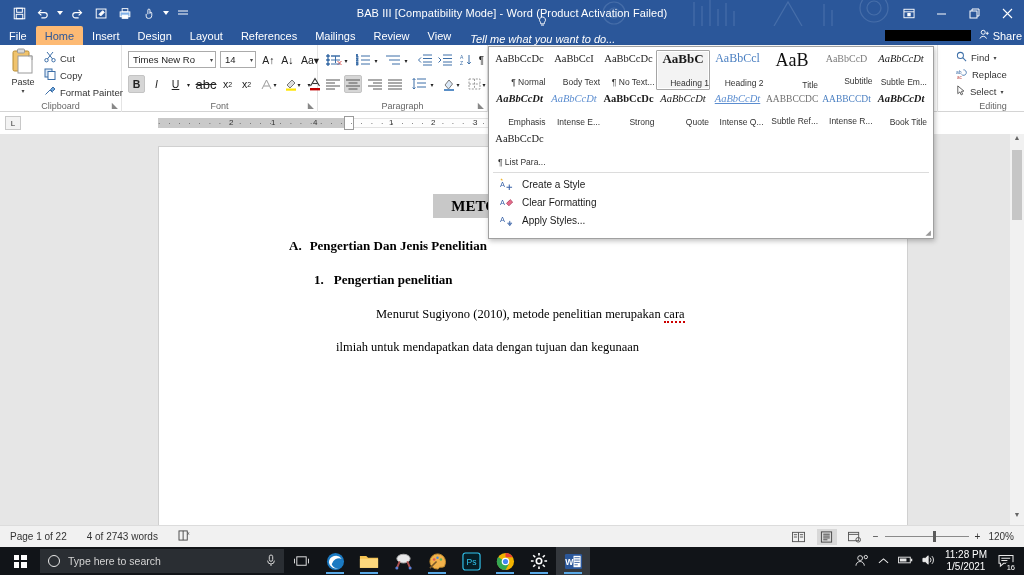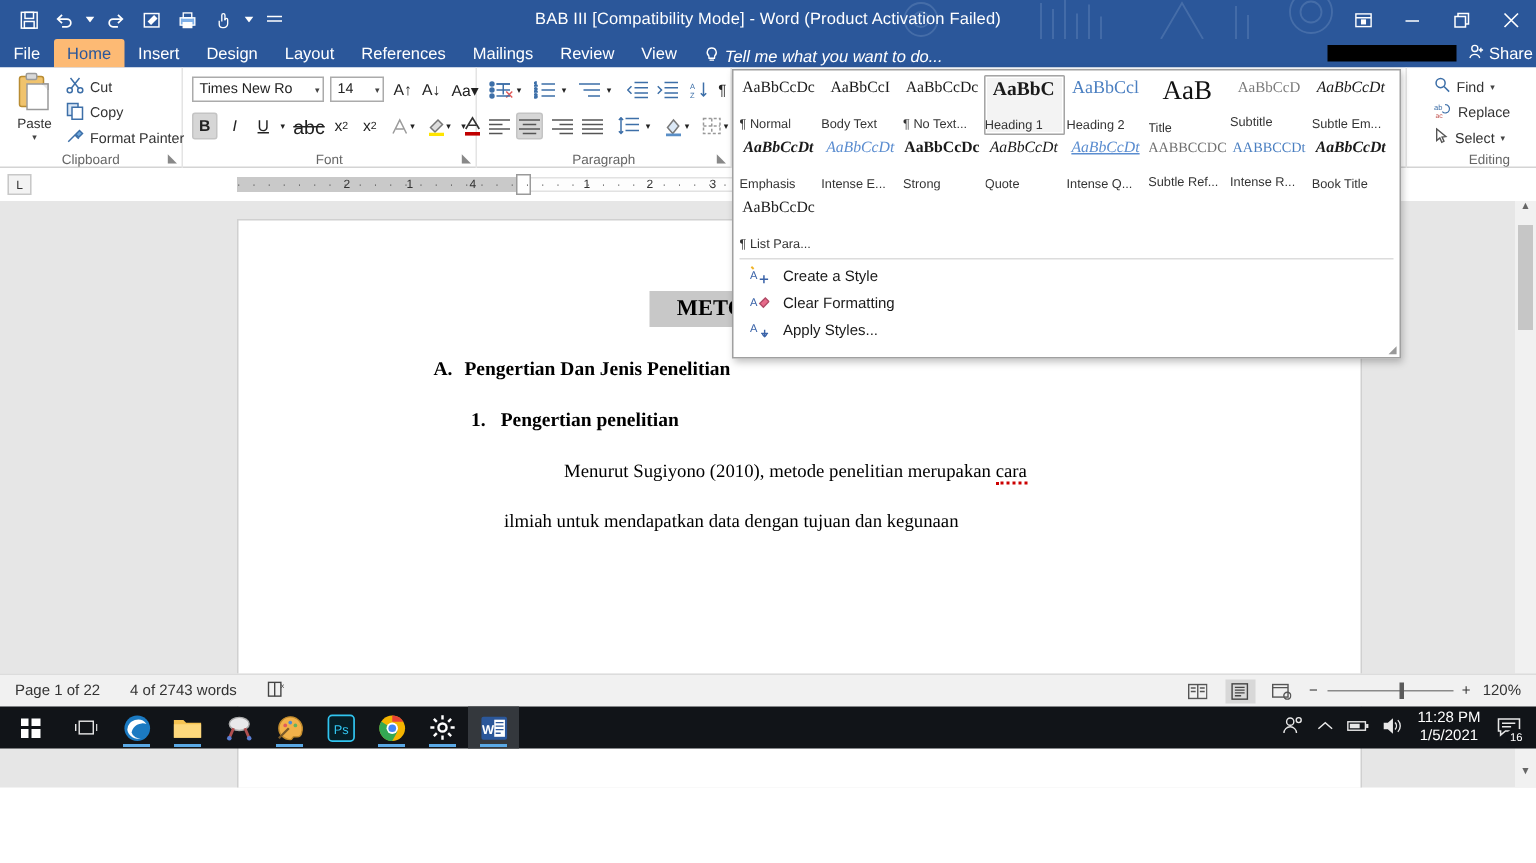--- a/index.html
+++ b/index.html
@@ -2,21 +2,21 @@
 <html><head>
 <meta charset="utf-8">
 <style>
   * { box-sizing: border-box; margin: 0; padding: 0; }
   html, body {
     width: 1024px; height: 575px;
     overflow: hidden;
     font-family: "Liberation Sans", sans-serif;
     background: #fff;
   }
-  #app { position: relative; width: 1024px; height: 499px; }
+  #app { position: relative; width: 1024px; height: 575px; }
 
   
   .titlebar {
     position: absolute; top: 0; left: 0; width: 1024px; height: 26px;
     background: #2b579a; color: #fff;
     display: flex; align-items: center;
   }
   .titlebar .deco {
     position: absolute; right: 120px; top: 0; width: 330px; height: 26px;
     opacity: .16; overflow: hidden; pointer-events: none;
@@ -45,21 +45,21 @@
     position: absolute; top: 26px; left: 0; width: 1024px; height: 19px;
     background: #2b579a; display: flex; align-items: flex-end; font-size: 11px;
   }
   .tab {
     height: 19px; padding: 0 9px; color: #fff; display: flex; align-items: center;
     white-space: nowrap;
   }
   .tab.active { background: #fdba74; color: #2b579a; border-radius: 2px 2px 0 0; }
   .tellme {
     display: flex; align-items: center; gap: 4px; color: #fff; font-size: 11px;
-    padding-left: 10px; font-style: italic;
+    padding-left: 10px; font-style: italic; flex-direction: column;
   }
   .acct {
     position: absolute; right: 0; top: 0; height: 19px;
     display: flex; align-items: center; gap: 8px; padding-right: 2px; font-size: 11px; color: #fff;
   }
   .redact { width: 86px; height: 11px; background: #000; }
   .share { display: flex; align-items: center; gap: 3px; }
 
   
   .ribbon {
@@ -124,21 +124,21 @@
 
   
   .styles-pane {
     position: absolute; left: 488px; top: 46px; width: 446px; height: 193px;
     background: #fff; border: 1px solid #a0a0a0;
     box-shadow: 1px 2px 5px rgba(0,0,0,.25); z-index: 40;
   }
   .styles-grid { display: flex; flex-wrap: wrap; padding: 3px 2px 0 3px; }
   .style-cell {
     width: 54.5px; height: 40px; display: flex; flex-direction: column;
-    align-items: flex-start; justify-content: center; gap: 12px;
+    align-items: flex-end; justify-content: center; gap: 12px;
     border: 1px solid transparent; border-radius: 1px;
   }
   .style-cell.sel { border: 1px solid #a5a5a5; background: #f3f3f3; box-shadow: inset 0 0 0 1px #fff; }
   .style-cell .prev {
     font-family: "Liberation Serif", serif; font-size: 10.5px; color: #1a1a1a;
     white-space: nowrap; overflow: hidden; width: 52px; text-align: center; line-height: 1.1;
   }
   .style-cell .nm {
     font-size: 8.5px; color: #333; white-space: nowrap; overflow: hidden;
     max-width: 53px; text-align: center; line-height: 1.2;
@@ -818,20 +818,31 @@
 
   <div class="taskbar">
     <div class="startbtn">
       <span class="winlogo">
           <i></i>
           <i></i>
           <i></i>
           <i></i>
         </span>
     </div>
+    <div class="searchbox">
+      <span class="searchcircle"></span>
+      <span style="flex:1">Type here to search</span>
+      <span>
+        <svg width="10" height="13" viewBox="0 0 10 13" fill="none" stroke="#d4d4d4" stroke-width="1">
+            <rect x="3.3" y="1" width="3.4" height="6.3" rx="1.7"></rect>
+            <path d="M1.6 6.6 a3.4 3.4 0 0 0 6.8 0"></path>
+            <path d="M5 10 V12"></path>
+          </svg>
+      </span>
+    </div>
     <div class="tb-icon">
       <svg width="15" height="13" viewBox="0 0 16 13" fill="none" stroke="#e8e8e8" stroke-width="1">
           <rect x="3" y="1.5" width="10" height="9"></rect>
           <path d="M0.5 3.5 V8.5 M15.5 3.5 V8.5"></path>
         </svg>
     </div>
 
     <div class="tb-icon">
       <svg width="19" height="19" viewBox="0 0 20 20">
           <circle cx="10" cy="10" r="9" fill="#1b7ac2"></circle>

